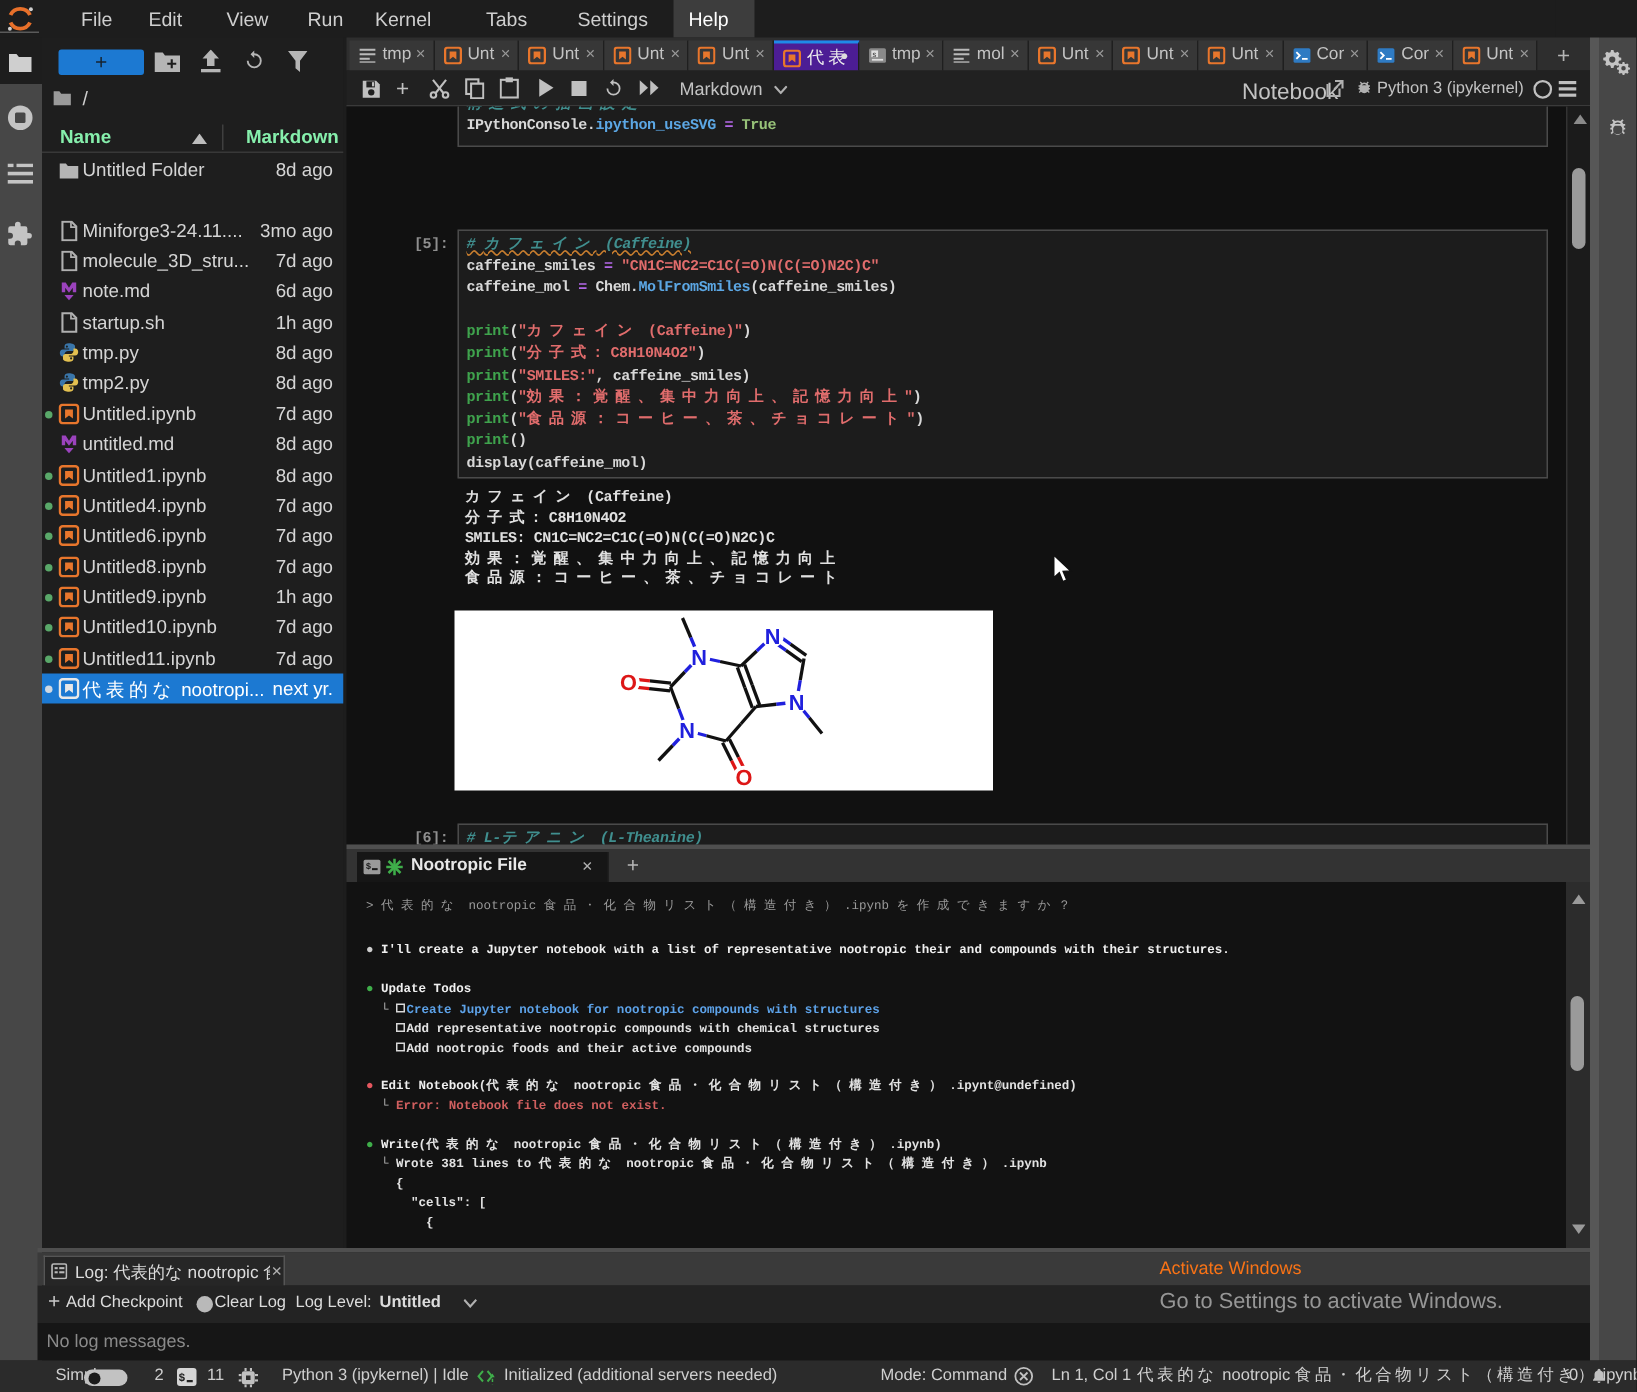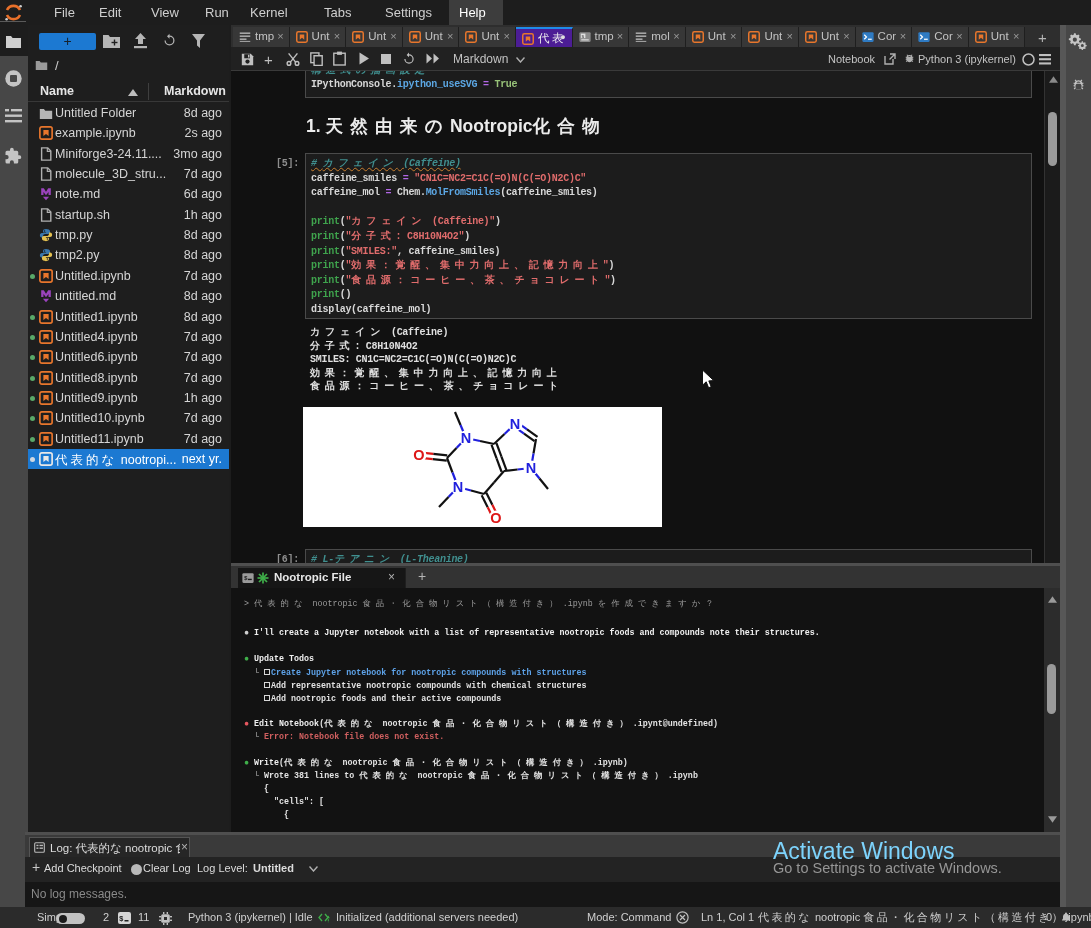--- a/index.html
+++ b/index.html
@@ -9,21 +9,21 @@
 #menubar .mi{position:absolute;top:0;height:25px;line-height:25px}
 
 #lstrip{left:0;top:25px;width:28px;height:883px;background:#1d1d1d}
 #lstripg{left:0;top:56px;width:28px;height:851px;background:#474747}
 #rborder{left:1060px;top:25px;width:6px;height:882px;background:#575757}
 #rstrip{left:1066px;top:25px;width:25px;height:882px;background:#474747}
 
 #fpanel{left:28px;top:25px;width:201px;height:810px;background:#1e1e1e}
 #fdivider{left:229px;top:25px;width:2px;height:810px;background:#1d1d1d}
 #newbtn{left:11px;top:8px;width:57px;height:17px;background:#1c79d2;border-radius:2px;color:#16222c;text-align:center;line-height:16px;font-size:14px}
-#fhead{left:0px;top:59px;width:201px;height:17px;color:#e5e5e5;font-size:12.5px;font-weight:bold}
+#fhead{left:0px;top:59px;width:201px;height:17px;color:#86efac;font-size:12.5px;font-weight:bold}
 .row{position:absolute;left:0;width:201px;height:20.35px;color:#d5d5d5;font-size:12.5px}
 .row .nm{position:absolute;left:27px;top:3px;white-space:nowrap}
 .row .md{position:absolute;right:7px;top:3px}
 .dot{position:absolute;left:2px;top:8px;width:5px;height:5px;border-radius:50%;background:#59a869}
 .fico{position:absolute;left:11px;top:3px;width:14px;height:14px}
 
 #tabrow{left:231px;top:25px;width:829px;height:22px;background:#2e2e2e}
 .tab{position:absolute;top:2px;height:20px;background:#373737;border-right:1px solid #1f1f1f;color:#c3c3c3;font-size:11.5px;white-space:nowrap}
 .tab.active{background:#4c1d95;border-top:2px solid #1f8ae8}
 #toolbar{left:231px;top:47px;width:829px;height:24px;background:#212121;border-bottom:1px solid #3a3a3a;color:#c3c3c3;font-size:12px}
@@ -43,21 +43,21 @@
 #term{left:231px;top:588px;width:813px;height:244px;background:#121212}
 #tscroll{left:1044px;top:588px;width:16px;height:244px;background:#2c2c2c}
 
 #lsplit{left:25px;top:832px;width:1035px;height:3px;background:#4f4f4f}
 #logtabs{left:25px;top:835px;width:1035px;height:22px;background:#3a3a3a}
 #logbar{left:25px;top:857px;width:1035px;height:25px;background:#232323;color:#dcdcdc;font-size:11px}
 #logbody{left:25px;top:882px;width:1035px;height:25px;background:#161616;color:#8a8a8a;font-size:12px}
 
 #status{left:0;top:907px;width:1091px;height:21px;background:#2b2b2b;color:#cfcfcf;font-size:11px}
 #status .si{position:absolute;top:0;height:21px;line-height:21px;white-space:nowrap}
-.wm1{left:773px;top:838px;font-size:23px;color:#7dd3fc}
+.wm1{left:773px;top:838px;font-size:12px;color:#f97316}
 .wm2{left:773px;top:860px;font-size:14.5px;color:#969696}
 svg{display:block}
 </style></head><body>
 <div id="stage">
 
 <div class="abs" id="menubar">
  <div class="mi" style="left:449px;width:54px;background:#3d3d3d"></div>
  <span class="mi" style="left:54px">File</span>
       <span class="mi" style="left:99px">Edit</span>
  <span class="mi" style="left:151px">View</span>
@@ -142,28 +142,20 @@
       </div>
  <div class="abs" style="left:0;top:76px;width:201px;height:1px;background:#383838"></div>
  <div id="frows" class="abs" style="left:0;top:78px;width:201px;height:734px">
         <div class="row" style="top:0px">
           <svg class="fico" viewBox="0 0 17 14" style="top:4px">
             <path d="M1 1 h5 l1.6 2 H16 v10 H1 z" fill="#b5b5b5"></path>
           </svg>
           <span class="nm">Untitled Folder</span>
           <span class="md">8d ago</span>
         </div>
-        <div class="row" style="top:20.35px">
-          <svg class="fico" viewBox="0 0 16 16">
-            <rect x="1" y="1" width="14" height="14" rx="2.2" fill="none" stroke="#e8762c" stroke-width="1.9"></rect>
-            <path d="M5 4.5 h6 v7 l-3-2.4-3 2.4z" fill="#e8762c"></path>
-          </svg>
-          <span class="nm">example.ipynb</span>
-          <span class="md">2s ago</span>
-        </div>
         <div class="row" style="top:40.7px">
           <svg class="fico" viewBox="0 0 16 16">
             <path d="M3 1 h7 l3.5 3.5 V15 H3 z" fill="none" stroke="#b0b0b0" stroke-width="1.6"></path>
             <path d="M9.5 1 V5 H13.5" fill="none" stroke="#b0b0b0" stroke-width="1.3"></path>
           </svg>
           <span class="nm">Miniforge3-24.11....</span>
           <span class="md">3mo ago</span>
         </div>
         <div class="row" style="top:61.050000000000004px">
           <svg class="fico" viewBox="0 0 16 16">
@@ -462,21 +454,21 @@
         <path fill="#c0c0c0" d="M12 4V1L8 5l4 4V6a6 6 0 1 1-6 6H4a8 8 0 1 0 8-8z"></path>
       </svg>
  <svg class="abs" style="left:195px;top:6px" width="14" height="11" viewBox="0 0 14 11">
         <path d="M0.5 0.5 L6 5.5 L0.5 10.5 z" fill="#c0c0c0"></path>
         <path d="M7.5 0.5 L13 5.5 L7.5 10.5 z" fill="#c0c0c0"></path>
       </svg>
  <span class="abs" style="left:222px;top:5px">Markdown</span>
  <svg class="abs" style="left:285px;top:10px" width="9" height="6" viewBox="0 0 9 6">
         <path d="M0.5 0.5 L4.5 5 L8.5 0.5" stroke="#b0b0b0" stroke-width="1.4" fill="none"></path>
       </svg>
- <span class="abs" style="left:597px;top:5.5px;font-size:11px">Notebook</span>
+ <span class="abs" style="left:597px;top:5.5px;font-size:15px">Notebook</span>
  <svg class="abs" style="left:653px;top:6px" width="12" height="12" viewBox="0 0 12 12">
         <path d="M1 3 V11 H9 V6" fill="none" stroke="#b0b0b0" stroke-width="1.4"></path>
         <path d="M6 1 H11 V6 M11 1 L5.5 6.5" fill="none" stroke="#b0b0b0" stroke-width="1.4"></path>
       </svg>
  <svg class="abs" style="left:672px;top:5px" width="13" height="14" viewBox="0 0 24 24">
         <path fill="#b0b0b0" d="M19 8h-1.8a6 6 0 0 0-1.1-1.9l1.4-1.4-1.2-1.2-1.7 1.7A5.9 5.9 0 0 0 12 4.7a5.9 5.9 0 0 0-2.6.5L7.7 3.5 6.5 4.7l1.4 1.4A6 6 0 0 0 6.8 8H5v1.7h1.3a6 6 0 0 0-.1 1.2v.6H5v1.7h1.3a6 6 0 0 0 .5 1.6l-1.6 1.6 1.2 1.2 1.5-1.5a5.9 5.9 0 0 0 8.2 0l1.5 1.5 1.2-1.2-1.6-1.6a6 6 0 0 0 .5-1.6H19v-1.7h-1.2v-.6a6 6 0 0 0-.1-1.2H19zM12 6.4a4.2 4.2 0 0 1 3 1.6H9a4.2 4.2 0 0 1 3-1.6z"></path>
       </svg>
  <span class="abs" style="left:687px;top:6px;font-size:11px">Python 3 (ipykernel)</span>
  <svg class="abs" style="left:791px;top:6px" width="13" height="13" viewBox="0 0 13 13">
         <circle cx="6.5" cy="6.5" r="5.5" fill="none" stroke="#c0c0c0" stroke-width="1.5"></circle>
@@ -487,21 +479,20 @@
           <rect y="4.2" width="12" height="2.1"></rect>
           <rect y="8.4" width="12" height="2.1"></rect>
         </g>
       </svg>
 </div>
 <div class="abs" id="nbarea" style="overflow:hidden">
  <div class="cell" style="top:-6px;width:727px;height:33px">
   <div class="code" style="position:absolute;left:5px;top:-2px"><span class="cm"><span class="kc">構造式の描画設定</span></span></div>
   <div class="code" style="position:absolute;left:5px;top:12px">IPythonConsole.<span class="fn">ipython_useSVG</span> <span class="kw">=</span> <span class="tr">True</span></div>
  </div>
- <div class="abs" style="left:75px;top:43px;font-size:17.5px;font-weight:bold;color:#ececec;white-space:nowrap">1. <span class="k17">天然由来の</span>Nootropic<span class="k17">化合物</span></div>
  <div class="prompt" style="left:45px;top:87px">[5]:</div>
  <div class="cell" style="top:82px;width:727px;height:166px">
   <div class="code" style="position:absolute;left:5px;top:3px"><span class="cm"><u style="text-decoration-color:#c77d2e;text-decoration-style:wavy"># <span class="kc">カフェイン</span> (Caffeine)</u></span>
 caffeine_smiles <span class="kw">=</span> <span class="st">"CN1C=NC2=C1C(=O)N(C(=O)N2C)C"</span>
 caffeine_mol <span class="kw">=</span> Chem.<span class="fn">MolFromSmiles</span>(caffeine_smiles)
 
 <span class="bi">print</span>(<span class="st">"<span class="kc">カフェイン</span> (Caffeine)"</span>)
 <span class="bi">print</span>(<span class="st">"<span class="kc">分子式</span>: C8H10N4O2"</span>)
 <span class="bi">print</span>(<span class="st">"SMILES:"</span>, caffeine_smiles)
 <span class="bi">print</span>(<span class="st">"<span class="kc">効果：覚醒、集中力向上、記憶力向上</span>"</span>)
@@ -596,21 +587,21 @@
             <line x1="10" y1="2" x2="2" y2="10"></line>
           </g>
         </svg>
   <span style="position:absolute;left:36px;top:3px;font-size:11.5px;color:#e8e8e8;font-weight:bold">Nootropic File</span>
   <span style="position:absolute;left:150px;top:2px;font-size:12px;color:#b0b0b0">×</span>
  </div>
  <span style="position:absolute;left:181px;top:2px;width:20px;text-align:center;font-size:14px;color:#b5b5b5">+</span>
 </div>
 <div class="abs" id="term">
       <div class="tcode" style="position:absolute;left:13px;top:10.0px"><span style="color:#9a9a9a;font-weight:normal">&gt; <span class="kt">代表的な</span> nootropic <span class="kt">食品・化合物リスト（構造付き）</span>.ipynb <span class="kt">を作成できますか？</span></span></div>
-      <div class="tcode" style="position:absolute;left:13px;top:39.0px"><span style="color:#cfcfcf">●</span> <b style="color:#efefef">I'll create a Jupyter notebook with a list of representative nootropic foods and compounds note their structures.</b></div>
+      <div class="tcode" style="position:absolute;left:13px;top:39.0px"><span style="color:#cfcfcf">●</span> <b style="color:#efefef">I'll create a Jupyter notebook with a list of representative nootropic their and compounds with their structures.</b></div>
       <div class="tcode" style="position:absolute;left:13px;top:65.0px"><span style="color:#3fae4a">●</span> <b style="color:#efefef">Update Todos</b></div>
       <div class="tcode" style="position:absolute;left:13px;top:91.5px">    <span class="box"></span><span style="color:#e3e3e3">Add representative nootropic compounds with chemical structures</span></div>
       <div class="tcode" style="position:absolute;left:13px;top:78.5px">  <span style="color:#bbb">└</span> <span class="box"></span><span style="color:#5da2e8">Create Jupyter notebook for nootropic compounds with structures</span></div>
       <div class="tcode" style="position:absolute;left:13px;top:104.5px">    <span class="box"></span><span style="color:#e3e3e3">Add nootropic foods and their active compounds</span></div>
       <div class="tcode" style="position:absolute;left:13px;top:130.0px"><span style="color:#e5575f">●</span> <b style="color:#efefef">Edit Notebook</b><span style="color:#e3e3e3">(<span class="kt">代表的な</span> nootropic <span class="kt">食品・化合物リスト（構造付き）</span>.ipynt@undefined)</span></div>
       <div class="tcode" style="position:absolute;left:13px;top:143.0px">  <span style="color:#bbb">└</span> <span style="color:#d05f5f">Error: Notebook file does not exist.</span></div>
       <div class="tcode" style="position:absolute;left:13px;top:169.0px"><span style="color:#3fae4a">●</span> <b style="color:#efefef">Write</b><span style="color:#e3e3e3">(<span class="kt">代表的な</span> nootropic <span class="kt">食品・化合物リスト（構造付き）</span>.ipynb)</span></div>
       <div class="tcode" style="position:absolute;left:13px;top:182.0px">  <span style="color:#bbb">└</span> <span style="color:#e3e3e3">Wrote 381 lines to <b><span class="kt">代表的な</span> nootropic <span class="kt">食品・化合物リスト（構造付き）</span>.ipynb</b></span></div>
       <div class="tcode" style="position:absolute;left:13px;top:195.0px">    <span style="color:#e3e3e3">{</span></div>
       <div class="tcode" style="position:absolute;left:13px;top:208.0px">      <span style="color:#e3e3e3">"cells": [</span></div>

